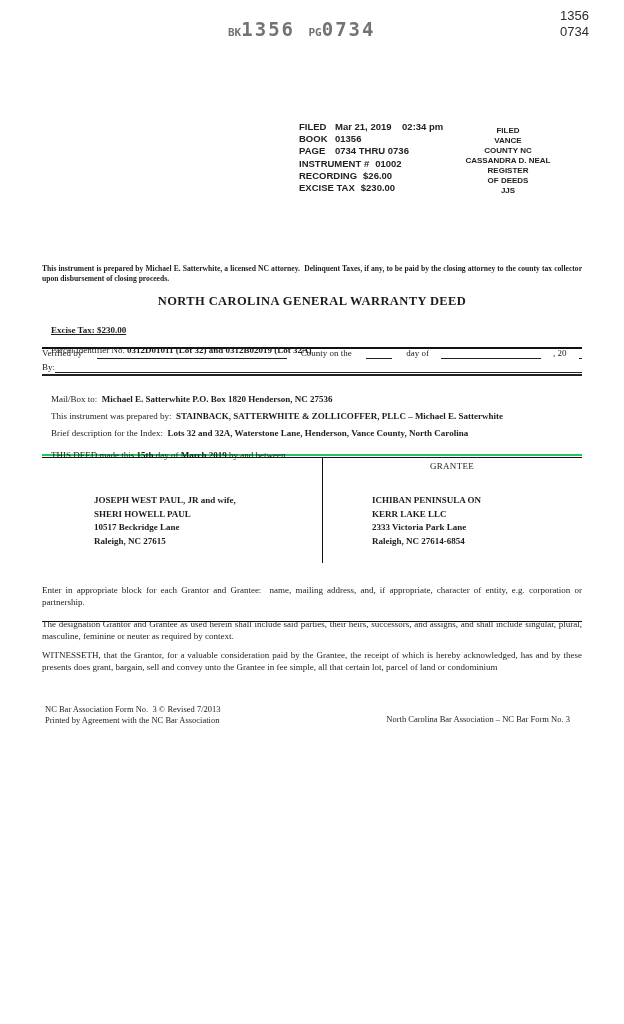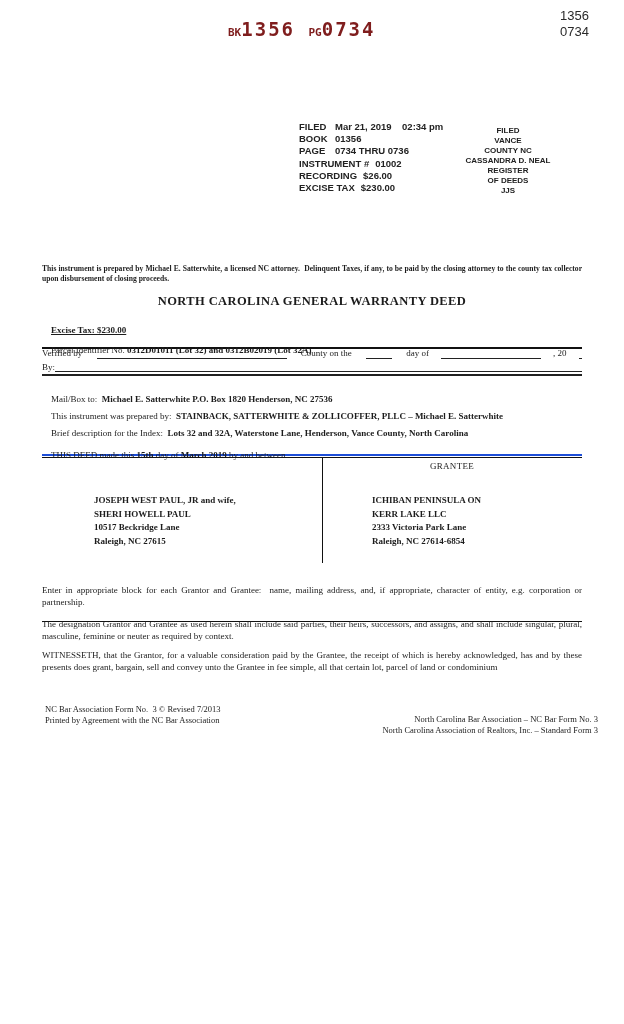--- a/index.html
+++ b/index.html
@@ -8,21 +8,21 @@
     position:relative; width:624px; height:1024px; background:#fff;
     font-family:"Liberation Serif", serif; color:#1c1c1c; overflow:hidden;
   }
   .pre { white-space:pre-wrap; }
   .b { font-weight:bold; }
 
   
   .bk-stamp {
     position:absolute; left:228px; top:18px;
     font-family:"DejaVu Sans Mono", monospace; font-weight:bold;
-    letter-spacing:2px; color:#7f1d1d; transform:scaleY(1.02); white-space:nowrap;
+    letter-spacing:2px; color:#737373; transform:scaleY(1.02); white-space:nowrap;
   }
   .bk-stamp .sm { font-size:11px; letter-spacing:0; }
   .bk-stamp .lg { font-size:19px; }
 
   .corner-num {
     position:absolute; left:560px; top:8px;
     font-family:"Liberation Sans", sans-serif; font-size:13px; line-height:16px; color:#2a2a2a;
   }
 
   
@@ -38,47 +38,47 @@
 
   .preparer { top:264px; font-size:7.6px; font-weight:bold; line-height:10px; text-align:justify; }
   .doc-title { top:294px; text-align:center; font-size:12.5px; font-weight:bold; letter-spacing:.4px; }
 
   .excise { top:315px; border-bottom:2px solid #111; padding-bottom:2px; font-size:9px; }
   .excise span { font-weight:bold; text-decoration:underline; }
 
   .formline { font-size:9px; line-height:11px; }
   .parcel { top:334px; }
   .verified { top:348px; display:flex; align-items:flex-end;gap:12px; }
-  .byline { top:362px; display:flex; align-items:flex-start; }
+  .byline { top:362px; display:flex; align-items:center; }
   .blank { display:inline-block; border-bottom:1px solid #222; height:10px; }
   .grow { flex:1; }
   .double-rule { position:absolute; left:42px; top:374px; width:540px; height:2px; border-top:1px solid #222; border-bottom:1px solid #222; }
 
   .mailbox { top:383px; }
   .prepared { top:400px; }
-  .brief { top:417px; border-bottom:2px solid #1d4ed8; padding-bottom:4px; }
+  .brief { top:417px; border-bottom:2px solid #22c55e; padding-bottom:4px; }
 
   .deedline { top:440px; font-size:9px; }
 
   .tbl-top { position:absolute; left:42px; top:457px; width:540px; border-top:1.5px solid #111; }
   .tbl-vert { position:absolute; left:322px; top:457px; width:1px; height:106px; background:#111; }
   .hdr { position:absolute; top:461px; font-size:9px; letter-spacing:.3px; text-align:center; }
   .hdr-grantor { left:42px; width:280px; }
   .hdr-grantee { left:322px; width:260px; }
   .party { position:absolute; font-size:9px; font-weight:bold; line-height:13.5px; }
   .grantor-block { left:78px; top:494px;margin-left:16px; }
   .grantee-block { left:372px; top:494px; }
 
   .para { font-size:9px; line-height:11.5px; text-align:justify; }
   .enterblock { top:585px; border-bottom:1.5px solid #111; padding-bottom:13px; }
   .designation { top:619px; }
   .witnesseth { top:650px; }
 
   .footer-left { position:absolute; left:45px; top:704px; font-size:8.5px; line-height:11px; }
-  .footer-right { position:absolute; left:276px; top:714px; width:322px; font-size:8.5px; line-height:11px; text-align:right; }
+  .footer-right { position:absolute; left:248px; top:714px; width:322px; font-size:8.5px; line-height:11px; text-align:right; }
 </style>
 </head>
 <body>
 
 <div class="page">
 
   <div class="bk-stamp">
     <span class="sm">BK</span><span class="lg">1356</span><span class="lg"> </span><span class="sm">PG</span><span class="lg">0734</span>
   </div>
 
@@ -172,16 +172,15 @@
   <div class="col para enterblock pre" style="position:absolute;">Enter in appropriate block for each Grantor and Grantee:  name, mailing address, and, if appropriate, character of entity, e.g. corporation or partnership.</div>
   <div class="col para designation pre" style="position:absolute;">The designation Grantor and Grantee as used herein shall include said parties, their heirs, successors, and assigns, and shall include singular, plural, masculine, feminine or neuter as required by context.</div>
   <div class="col para witnesseth pre" style="position:absolute;">WITNESSETH, that the Grantor, for a valuable consideration paid by the Grantee, the receipt of which is hereby acknowledged, has and by these presents does grant, bargain, sell and convey unto the Grantee in fee simple, all that certain lot, parcel of land or condominium</div>
 
   <div class="footer-left">
     <div class="pre">NC Bar Association Form No.  3 © Revised 7/2013</div>
     <div>Printed by Agreement with the NC Bar Association</div>
   </div>
   <div class="footer-right">
     <div>North Carolina Bar Association – NC Bar Form No. 3</div>
-    <div>North Carolina Association of Realtors, Inc. – Standard Form 3</div>
   </div>
 
 </div>
 
 </body></html>

